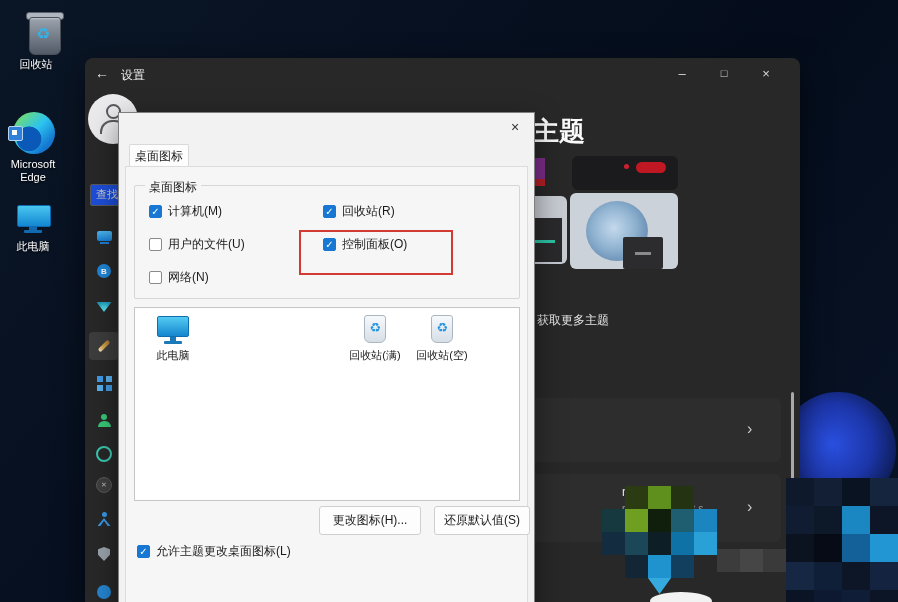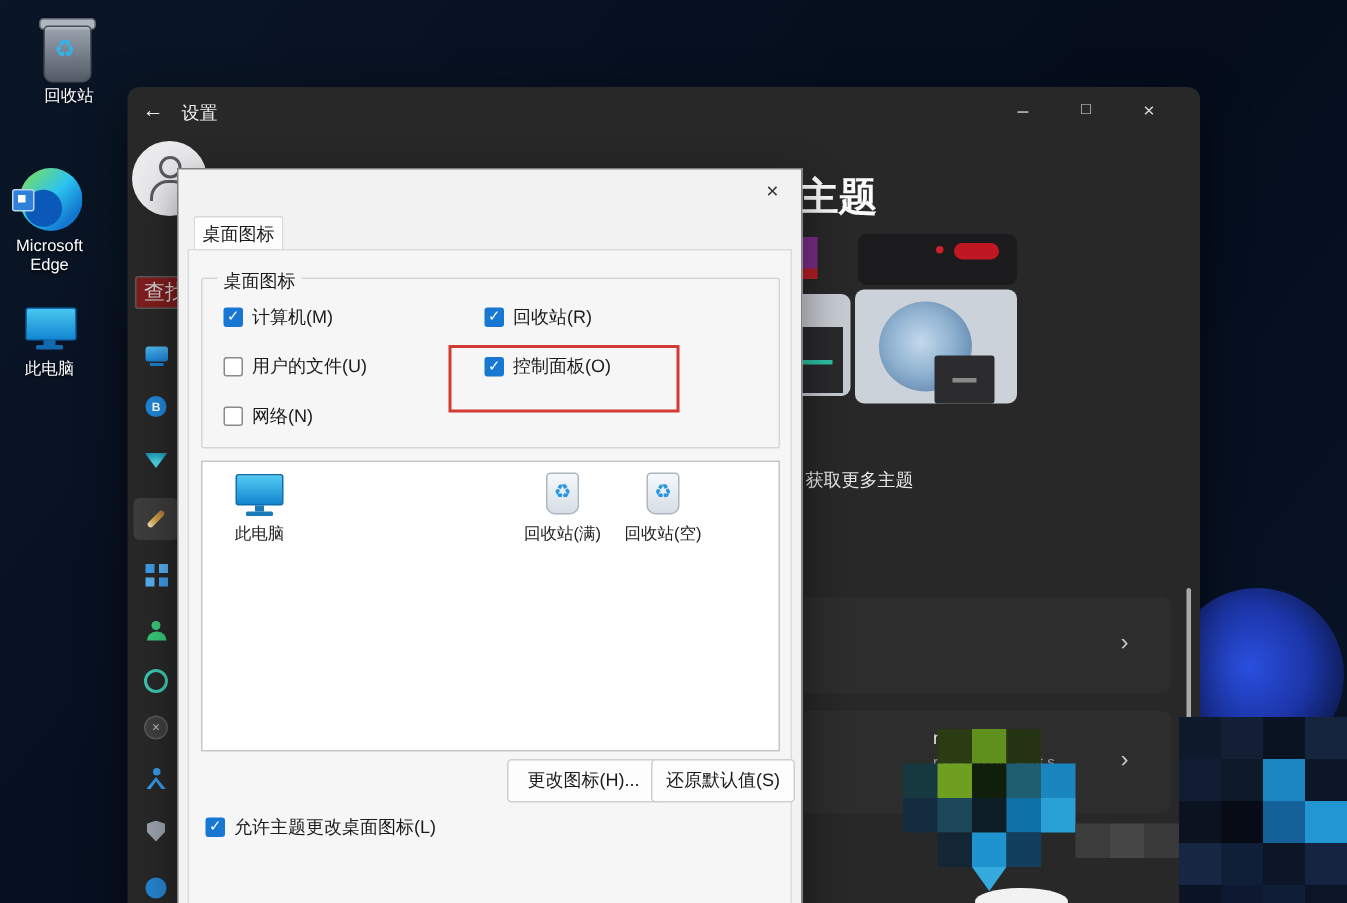--- a/index.html
+++ b/index.html
@@ -25,22 +25,22 @@
   .pc-stand{position:absolute;width:8px;height:4px;background:#116ab0;}
   .pc-base{position:absolute;width:18px;height:3px;border-radius:1px;background:#116ab0;}
   
   #win{position:absolute;left:85px;top:58px;width:715px;height:544px;background:#282828;
     border-radius:8px 8px 0 0;box-shadow:0 10px 30px rgba(0,0,0,.5);}
   .win-title{font-size:12px;color:#f0f0f0;}
   .win-ctl{position:absolute;width:38px;height:26px;display:flex;align-items:center;justify-content:center;color:#d8d8d8;}
   .avatar{position:absolute;width:50px;height:50px;border-radius:50%;background:#ebebee;}
   .avatar .head{position:absolute;left:18px;top:10px;width:11px;height:11px;border-radius:50%;border:2px solid #5a5a60;}
   .avatar .shoulders{position:absolute;left:12px;top:26px;width:23px;height:12px;border-radius:12px 12px 0 0;border:2px solid #5a5a60;border-bottom:none;}
-  .searchbox{position:absolute;background:#7f1d1d;border:1px solid #5a5a5a;border-radius:2px;color:#cfcfcf;
-    font-size:14px;line-height:18px;padding-left:5px;overflow:hidden;white-space:nowrap;}
+  .searchbox{position:absolute;background:#1d4ed8;border:1px solid #5a5a5a;border-radius:2px;color:#cfcfcf;
+    font-size:11px;line-height:18px;padding-left:5px;overflow:hidden;white-space:nowrap;}
   .side-item{position:absolute;width:30px;height:28px;display:flex;align-items:center;justify-content:center;}
   .side-item.sel{background:#3d3d3d;border-radius:4px;}
   .ic-monitor{width:15px;height:10px;border-radius:2px;background:linear-gradient(180deg,#4db8f0,#1a7fd4);position:relative;}
   .ic-monitor:after{content:"";position:absolute;left:3px;bottom:-3px;width:9px;height:2px;background:#1a7fd4;}
   .ic-circle{width:14px;height:14px;border-radius:50%;display:flex;align-items:center;justify-content:center;}
   .ic-wifi{width:15px;height:10px;background:radial-gradient(circle at 50% 100%,#4fd4e4 0 35%,#2aa8c8 70%,#1f86a8);
     clip-path:polygon(50% 100%,0 0,100% 0);}
   .ic-brush{width:14px;height:4px;border-radius:2px;background:linear-gradient(90deg,#f0e0c0,#d8a84a 40%,#a87838);transform:rotate(-45deg);}
   .ic-apps{width:6px;height:6px;background:#3f9ce8;box-shadow:9px 0 0 #58b0f0,0 9px 0 #58b0f0,9px 9px 0 #3f9ce8;margin:-8px 0 0 -8px;}
   .ic-person .head{width:6px;height:6px;border-radius:50%;margin:0 auto 1px;}
@@ -106,21 +106,21 @@
 <body>
 
 <div id="screen">
 
   <div class="orb"></div>
 
   <div>
     <div class="bin-rim abs" style="left:26px;top:12px;"></div>
     <div class="bin-body abs" style="left:29px;top:17px;"></div>
     <div class="bin-glyph abs" style="left:36px;top:26px;">♻</div>
-    <div class="dlabel" style="left:18px;top:58px;width:56px;">回收站</div>
+    <div class="dlabel" style="left:8px;top:58px;width:56px;">回收站</div>
   </div>
 
   <div>
     <div class="edge-circle" style="left:13px;top:112px;"></div>
     <div class="edge-badge" style="left:8px;top:126px;">
         <i></i>
       </div>
     <div class="dlabel" style="left:2px;top:158px;width:62px;">Microsoft Edge</div>
   </div>
 
@@ -271,21 +271,21 @@
       <div class="lab">回收站(满)</div>
     </div>
     <div class="licon" style="left:293px;top:200px;">
       <div class="iconbox">
         <div class="rec-body"></div>
           <div class="rec-glyph">♻</div>
       </div>
       <div class="lab">回收站(空)</div>
     </div>
 
-    <div class="dlg-btn" style="left:219px;top:393px;width:100px;height:27px;">更改图标(H)...</div>
+    <div class="dlg-btn" style="left:200px;top:393px;width:100px;height:27px;">更改图标(H)...</div>
     <div class="dlg-btn" style="left:315px;top:393px;width:94px;height:27px;">还原默认值(S)</div>
 
     <div class="cbrow" style="left:18px;top:430px;">
       <span class="cb on">✓</span>
       <span class="cblabel">允许主题更改桌面图标(L)</span>
     </div>
   </div>
 
   <div id="wm-layer">
       <div class="wm" style="left: 625px; top: 486px; width: 23px; height: 23px; background: rgb(43, 59, 18);"></div>

